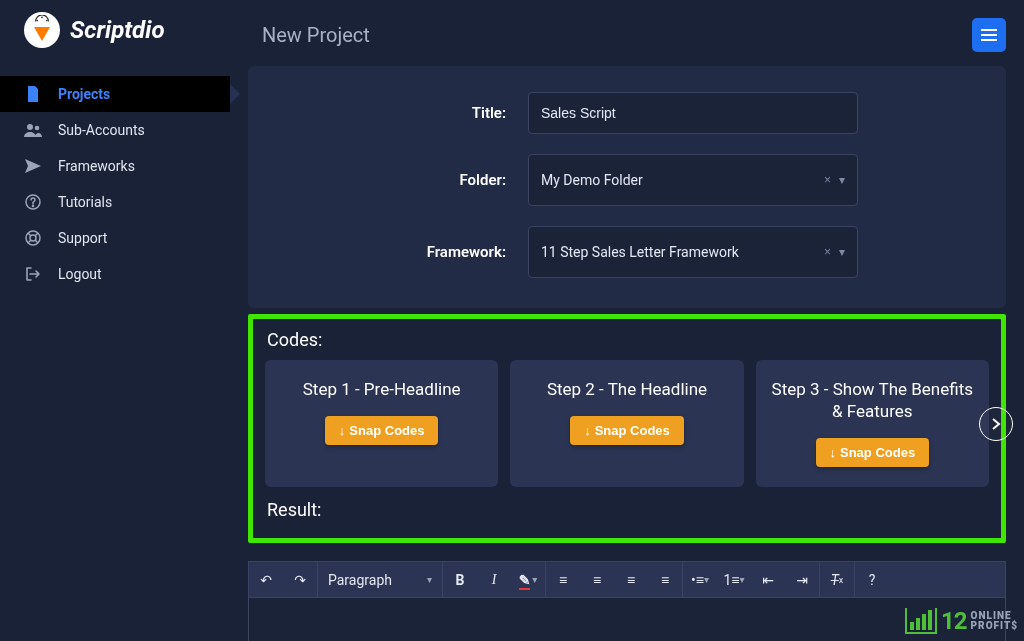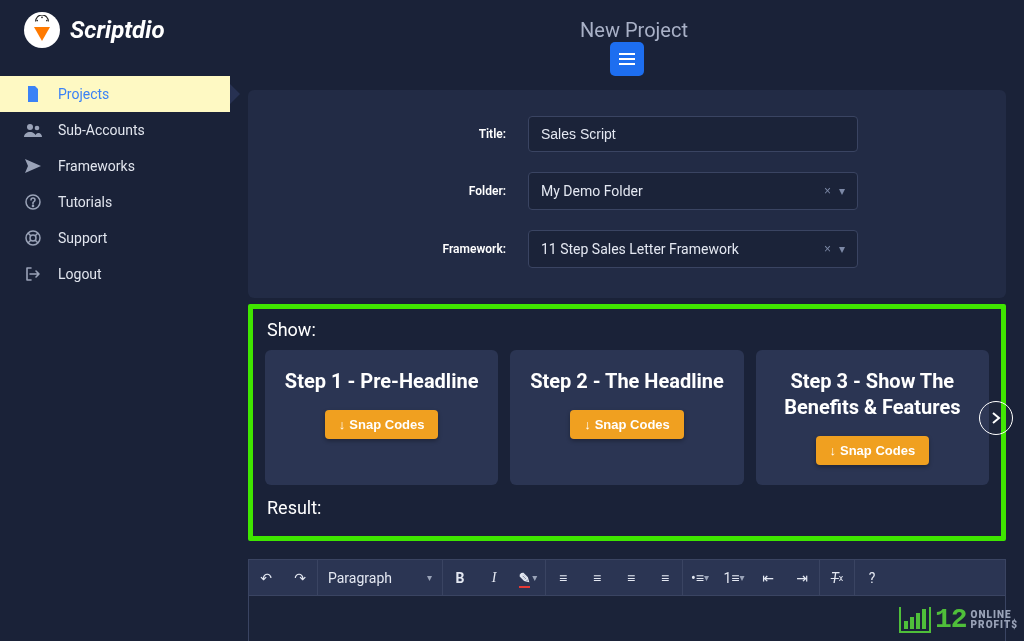--- a/index.html
+++ b/index.html
@@ -45,22 +45,23 @@
   .nav { padding-top: 10px; }
   .nav-item {
     display: flex; align-items: center;
     padding: 10px 22px;
     font-size: 14px;
     color: #e1e5ee;
     cursor: pointer;
     position: relative;
   }
   .nav-item.active {
-    background: #fef9c3;
+    background: #000000;
     color: #3b82f6;
+    font-weight: bold;
   }
   .nav-item.active::after {
     content:'';
     position:absolute;
     right:-1px; top:0; bottom:0;
     width:0;height:0;
     border-top:19px solid transparent;
     border-bottom:19px solid transparent;
     border-right:0;
   }
@@ -69,61 +70,61 @@
     width:0;height:0;
     border-top:10px solid transparent;
     border-bottom:10px solid transparent;
     border-left:10px solid #273152;
   }
   .nav-icon { width: 22px; margin-right: 14px; display:flex; justify-content:center; color:#9aa3b8; }
   .nav-item.active .nav-icon { color:#3b82f6; }
 
   
   .main { flex:1; padding: 18px 18px 0 18px; position: relative; }
-  .topbar { display:flex; justify-content:flex-start; align-items:center; margin-bottom:14px;flex-direction:column;}
+  .topbar { display:flex; justify-content:space-between; align-items:center; margin-bottom:14px;}
   .page-title { font-size:20px; color:#a9b1c7; font-weight:400; margin-left:14px; }
   .hamburger {
     width:34px;height:34px;background:#1d6ef0;border-radius:5px;
     display:flex;align-items:center;justify-content:center;color:#fff;cursor:pointer;
   }
 
   .panel {
     background:#222b45;
     border-radius:6px;
     padding:26px 20px 30px 20px;
   }
   .form-row { display:flex; align-items:center; margin-bottom:20px; }
-  .form-label { width:260px; text-align:right; padding-right:22px; font-size:12px; color:#fff; font-weight:600;}
+  .form-label { width:260px; text-align:right; padding-right:22px; font-size:15px; color:#fff; font-weight:600;}
   .form-input {
-    width:330px; height:36px; background:#1b2339; border:1px solid #3a4462; border-radius:4px;
+    width:330px; height:42px; background:#1b2339; border:1px solid #3a4462; border-radius:4px;
     padding:0 12px; color:#e4e8f2; font-size:14px;
   }
   .form-select {
-    width:330px; height:38px; background:#1b2339; border:1px solid #3a4462; border-radius:4px;
+    width:330px; height:52px; background:#1b2339; border:1px solid #3a4462; border-radius:4px;
     padding:0 12px; color:#e4e8f2; font-size:14px; display:flex; align-items:center; justify-content:space-between;
     cursor:pointer;
   }
   .select-controls { display:flex; gap:8px; color:#7c88a6; font-size:12px;}
   .select-x { font-family: sans-serif; }
 
   
   .highlight-box {
     border:5px solid #3fe600;
     border-radius:2px;
     margin-top:6px;
     padding:6px 12px 8px 12px;
     position:relative;
   }
   .section-label { font-size:18px; color:#fff; margin:4px 0 10px 2px; font-weight:400;}
   .steps-row { display:flex; gap:12px; align-items:stretch; position:relative;}
   .step-card {
     flex:1; background:#2b3553; border-radius:6px; padding:18px 12px 20px 12px;
     display:flex; flex-direction:column; align-items:center; min-height:110px;
   }
-  .step-title { font-size:20px; color:#fff; font-weight:700; text-align:center; margin-bottom:16px; line-height:1.3;}
+  .step-title { font-size:17px; color:#fff; font-weight:400; text-align:center; margin-bottom:16px; line-height:1.3;}
   .snap-btn {
     background:#f0a020; color:#fff; font-size:13px; font-weight:600;
     border:none; border-radius:4px; padding:7px 14px; cursor:pointer;
     box-shadow:0 2px 4px rgba(0,0,0,.3);
     display:flex; align-items:center; gap:4px;
   }
   .next-arrow {
     position:absolute; right:-24px; top:50%; transform:translateY(-50%);
     width:34px;height:34px;border:1.5px solid #fff;border-radius:50%;
     display:flex;align-items:center;justify-content:center;color:#fff;cursor:pointer;
@@ -151,21 +152,21 @@
     height:92px;background:#1b2339;
   }
 
   
   .watermark {
     position:absolute; right:6px; bottom:6px; display:flex; align-items:center; gap:4px;
     color:#4fbf3a; font-weight:700;
   }
   .watermark .bars { display:flex; align-items:flex-end; gap:2px; padding:2px 3px; border:2px solid #4fbf3a; border-top:none;}
   .watermark .bars span { width:4px; background:#4fbf3a;}
-  .watermark .num { font-size:28px; letter-spacing:-1px;font-family:Liberation Mono, monospace;}
+  .watermark .num { font-size:24px; letter-spacing:-1px;}
   .watermark .txt { font-size:10px; line-height:1; color:#9aa3b8; font-weight:600; letter-spacing:1px;}
   .watermark .txt b { display:block; color:#9aa3b8;}
   .chev-down-sm { font-size:10px; color:#9aa3b8;}
 </style>
 </head>
 <body>
 
 <div class="app">
 
   <aside class="sidebar">
@@ -273,21 +274,21 @@
           <span>11 Step Sales Letter Framework</span>
           <span class="select-controls">
             <span class="select-x">×</span>
             <span>▾</span>
           </span>
         </div>
       </div>
     </div>
 
     <div class="highlight-box">
-      <div class="section-label">Show:</div>
+      <div class="section-label">Codes:</div>
       <div class="steps-row">
         <div class="step-card">
           <div class="step-title">Step 1 - Pre-Headline</div>
           <button class="snap-btn">
             <span>↓</span>
             <span>Snap Codes</span>
           </button>
         </div>
         <div class="step-card">
           <div class="step-title">Step 2 - The Headline</div>

